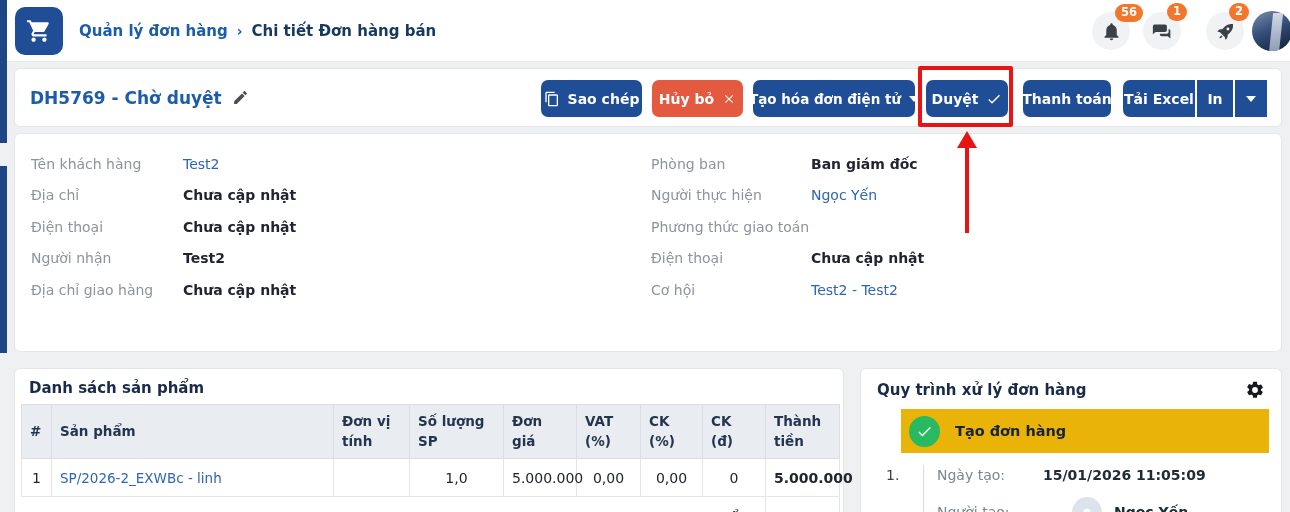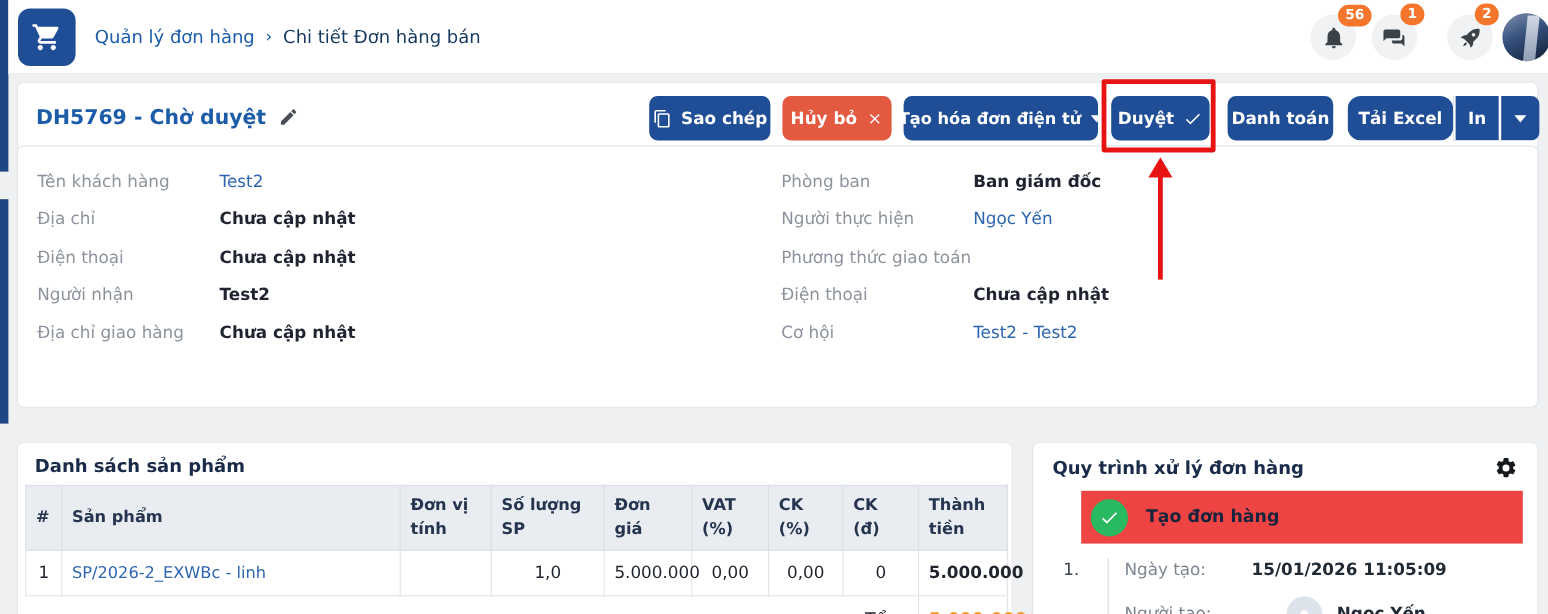--- a/index.html
+++ b/index.html
@@ -15,21 +15,21 @@
   .strip2 { top:166px; height:187px; }
 
   
   .topbar { position:absolute; left:7px; top:0; width:1283px; height:62px;
             background:#fff; border-bottom:1px solid #e6e8eb; }
   .cart-btn { position:absolute; left:8px; top:7px; width:48px; height:48px;
               border-radius:10px; background:#1f4e96; display:flex;
               align-items:center; justify-content:center; cursor:pointer; }
   .breadcrumb { position:absolute; left:72px; top:0; height:62px;
                 display:flex; align-items:center; gap:9px;
-                font-size:15px; font-weight:400; }
+                font-size:15px; font-weight:700; }
   .bc-parent { color:#1b5cab; cursor:pointer; }
   .bc-sep { color:#1b5cab; font-size:14px; }
   .bc-current { color:#16395f; }
   .nav-circle { position:absolute; top:12px; width:38px; height:38px;
                 border-radius:50%; background:#f0f2f4; display:flex;
                 align-items:center; justify-content:center; cursor:pointer; }
   .nav-bell { left:1085px; } .nav-chat { left:1136px; } .nav-rocket { left:1199px; }
   .badge { position:absolute; background:#f4752c; color:#fff; font-size:11.5px;
            font-weight:700; border-radius:10px; padding:3px 6px; line-height:1;
            min-width:19px; text-align:center; z-index:3; }
@@ -39,21 +39,21 @@
   .avatar { position:absolute; left:1245px; top:11px; width:40px; height:40px;
             border-radius:50%; overflow:hidden; cursor:pointer;
             background:linear-gradient(155deg,#7d90ad 0%,#35507c 45%,#101c33 100%); }
   .avatar::after { content:""; position:absolute; left:19px; top:2px; width:10px;
             height:40px; background:linear-gradient(180deg,#e8ecf2,#9fb0c5);
             transform:skewX(-6deg); opacity:.85; }
 
   
   .card { position:absolute; background:#fff; border:1px solid #e4e7ea; border-radius:6px; }
   .title-card { left:14px; top:68px; width:1268px; height:59px; }
-  .details-card { left:14px; top:121px; width:1268px; height:219px; }
+  .details-card { left:14px; top:133px; width:1268px; height:219px; }
   .products-card { left:14px; top:368px; width:830px; height:160px; border-bottom:none; }
   .workflow-card { left:860px; top:368px; width:422px; height:160px; border-bottom:none; }
 
   
   .order-title { position:absolute; left:15px; top:0; height:57px; display:flex;
                  align-items:center; gap:10px; font-size:17px; font-weight:700; color:#1d5ca8; }
   .pencil { display:flex; cursor:pointer; }
   .btn { position:absolute; top:11px; height:37px; border:none; border-radius:7px;
          background:#1f4e96; color:#fff; font-family:inherit; font-size:14px;
          font-weight:600; display:flex; align-items:center; justify-content:center;
@@ -61,21 +61,21 @@
   .btn-copy   { left:526px; width:101px; }
   .btn-cancel { left:637px; width:91px; background:#e45a41; }
   .btn-einv   { left:738px; width:162px; font-size:13.5px; }
   .btn-approve{ left:911px; width:82px; }
   .btn-pay    { left:1008px; width:88px; }
   .btn-group  { position:absolute; left:1108px; top:11px; width:160px; height:37px;
                 display:flex; border-radius:7px; overflow:hidden; }
   .btn-seg { border:none; background:#1f4e96; color:#fff; font-family:inherit;
              font-size:14px; font-weight:600; display:flex; align-items:center;
              justify-content:center; cursor:pointer; }
-  .seg-excel { width:88px;border-radius:11px; }
+  .seg-excel { width:72px; }
   .seg-print { width:38px; border-left:2px solid #ffffff; }
   .seg-caret { width:34px; border-left:2px solid #ffffff; }
   .caret-down { width:0; height:0; border-left:5px solid transparent;
                 border-right:5px solid transparent; border-top:6px solid #fff; }
 
   
   .dcol { position:absolute; top:14px; }
   .dcol-left { left:16px; width:590px; }
   .dcol-right { left:636px; width:615px; }
   .drow { display:flex; align-items:center; height:31.5px; }
@@ -98,21 +98,21 @@
   .products tfoot td { border:none; padding-top:8px; font-size:14.5px; }
   .tfoot-label { text-align:right; padding-right:12px; color:#20252e; }
   .tfoot-total { border-left:1px solid #e2e6ea !important; border-right:1px solid #e2e6ea !important;
                  color:#f59a23; font-weight:700; text-align:center; }
 
   
   .wf-head { display:flex; align-items:center; justify-content:space-between;
              padding:11px 16px 9px; }
   .wf-title { font-size:15px; font-weight:700; color:#1a2b49; }
   .gear { display:flex; cursor:pointer; }
-  .wf-band { margin-left:40px; margin-right:12px; height:44px; background:#ef4444;
+  .wf-band { margin-left:40px; margin-right:12px; height:44px; background:#eab308;
              display:flex; align-items:center; gap:15px; padding-left:8px; }
   .wf-check { width:31px; height:31px; border-radius:50%; background:#28b961;
               display:flex; align-items:center; justify-content:center; flex-shrink:0; }
   .wf-step-title { font-size:14.5px; font-weight:700; color:#16233c; }
   .wf-rows { position:relative; margin-top:14px; }
   .wf-line { position:absolute; left:62px; top:-2px; height:80px; width:1px; background:#d8dce1; }
   .wf-row { display:flex; align-items:center; margin-bottom:14px; }
   .wf-index { margin-left:25px; width:30px; color:#3c424a; }
   .wf-label { margin-left:21px; width:80px; color:#7d8590; }
   .wf-value { font-weight:700; color:#212b36; margin-left:26px; }
@@ -216,21 +216,21 @@
   <button class="btn btn-approve">
     <span>Duyệt</span>
     <span style="display:flex">
       <svg width="16" height="16" viewBox="0 0 24 24">
           <path fill="#fff" d="M9 16.2 4.8 12l-1.4 1.4L9 19 21 7l-1.4-1.4z"></path>
         </svg>
     </span>
   </button>
 
   <button class="btn btn-pay">
-    <span>Danh toán</span>
+    <span>Thanh toán</span>
   </button>
 
   <div class="btn-group">
     <button class="btn-seg seg-excel">
       <span>Tải Excel</span>
     </button>
     <button class="btn-seg seg-print">
       <span>In</span>
     </button>
     <button class="btn-seg seg-caret">

